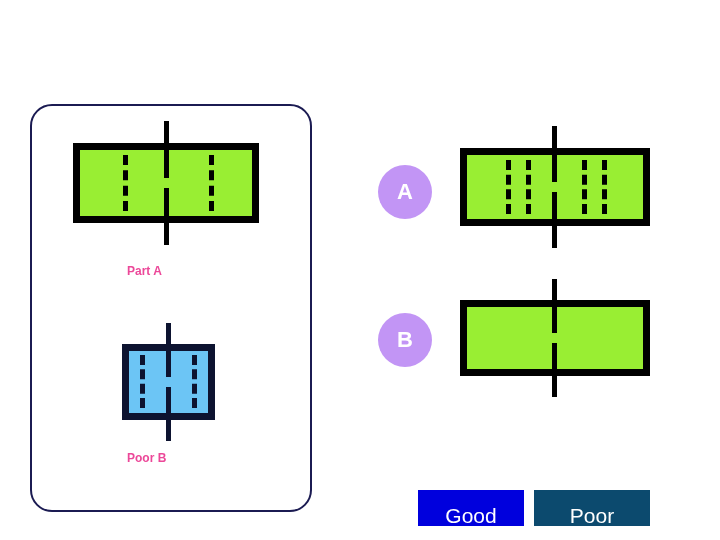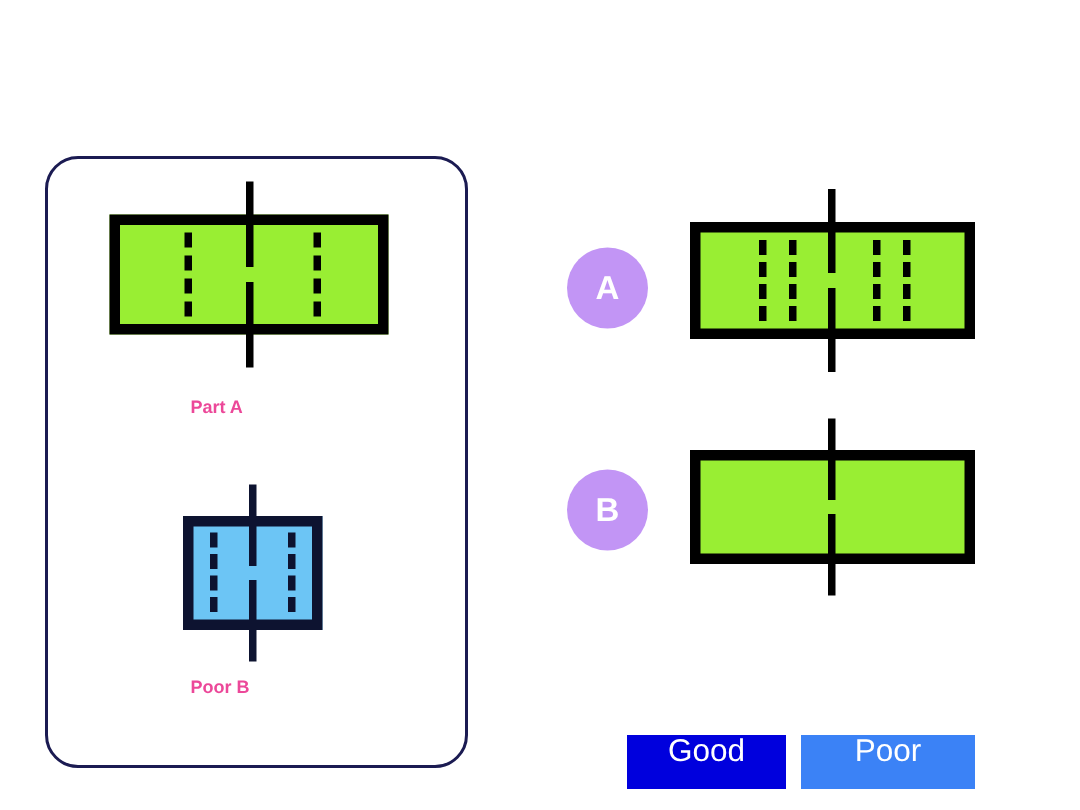--- a/index.html
+++ b/index.html
@@ -148,28 +148,28 @@
     align-items: center;
     justify-content: center;
     line-height: 1;
   }
 
   
   .verdict {
     position: absolute;
     height: 36px;
     display: flex;
-    align-items: flex-start;
+    align-items: flex-end;
     justify-content: center;
     color: #ffffff;
     font-size: 21px;
     line-height: 1;
   }
   #verdict-good { background: #0000dd; }
-  #verdict-poor { background: #3b82f6; }
+  #verdict-poor { background: #0c4a6e; }
 </style>
 </head>
 <body>
 
 <div id="slide">
 
 
   <div id="group-box"></div>
 
   <div class="figure fig-green" id="fig-part-a" style="left:73px; top:143px; width:186px; height:80px;">

